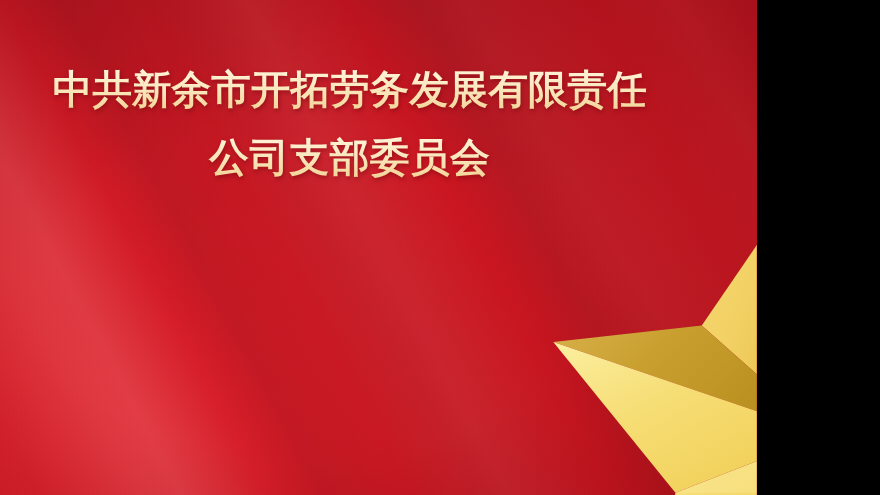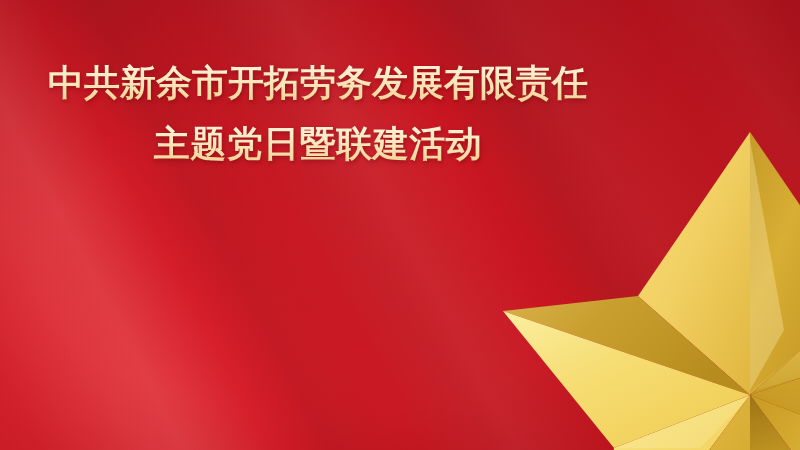--- a/index.html
+++ b/index.html
@@ -2,21 +2,21 @@
 <html><head>
 <meta charset="utf-8">
 <style>
   html, body {
     margin: 0;
     padding: 0;
     background: #000;
   }
   #stage {
     position: relative;
-    width: 800px;
+    width: 688px;
     height: 450px;
     overflow: hidden;
     font-family: "DejaVu Sans", "Liberation Sans", sans-serif;
     background: #CE1623;
   }
 
   
   .bg-base {
     position: absolute;
     inset: 0;
@@ -197,16 +197,16 @@
 
         <polygon points="750,140 750,390 784,330" fill="#FFF4B8" opacity=".32"></polygon>
         <polygon points="862,298 750,392 930,340" fill="#FFEFA0" opacity=".12"></polygon>
         <polygon points="614,448 750,396 700,448" fill="#FFF6C4" opacity=".22"></polygon>
       </g>
     </svg>
   </div>
 
   <div class="headline">
     <span class="hl-line wide">中共新余市开拓劳务发展有限责任</span>
-    <span class="hl-line">主题党日暨联建活动</span>
+    <span class="hl-line">公司支部委员会</span>
   </div>
 
 </div>
 
 </body></html>

